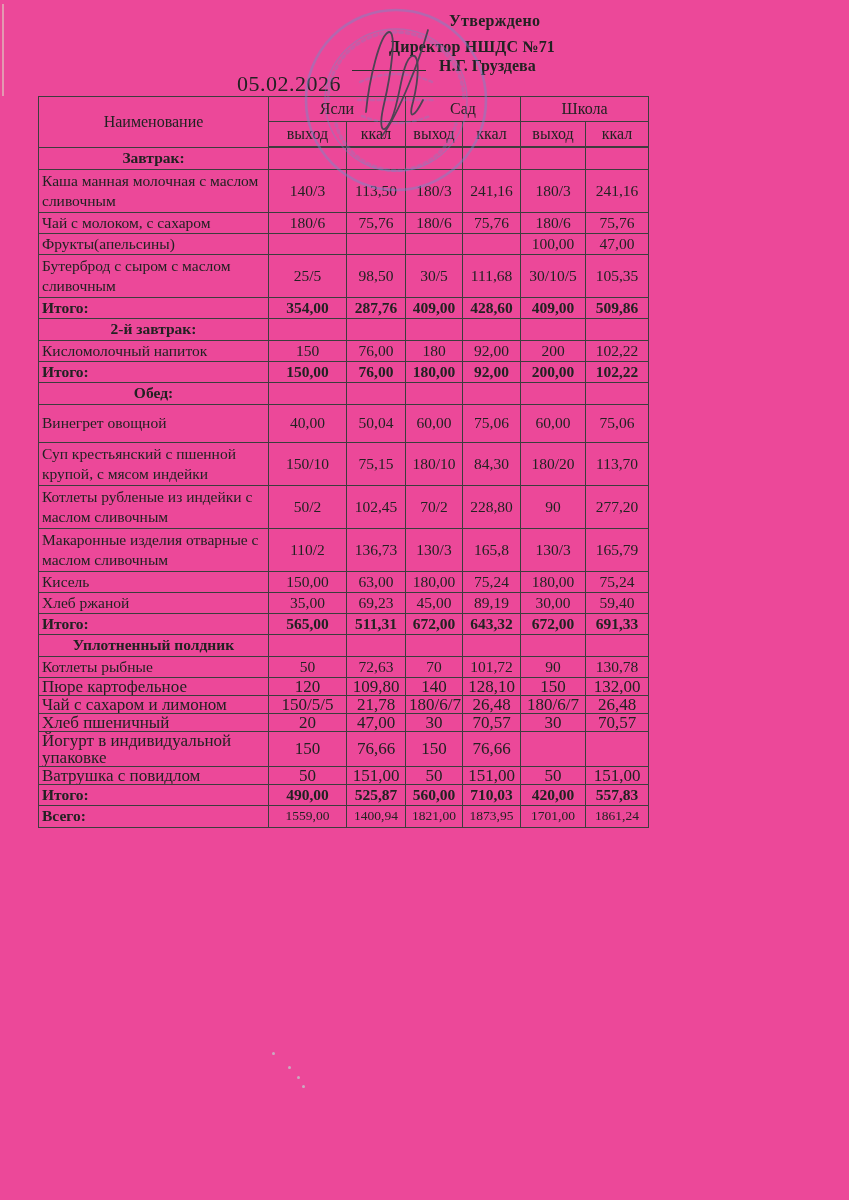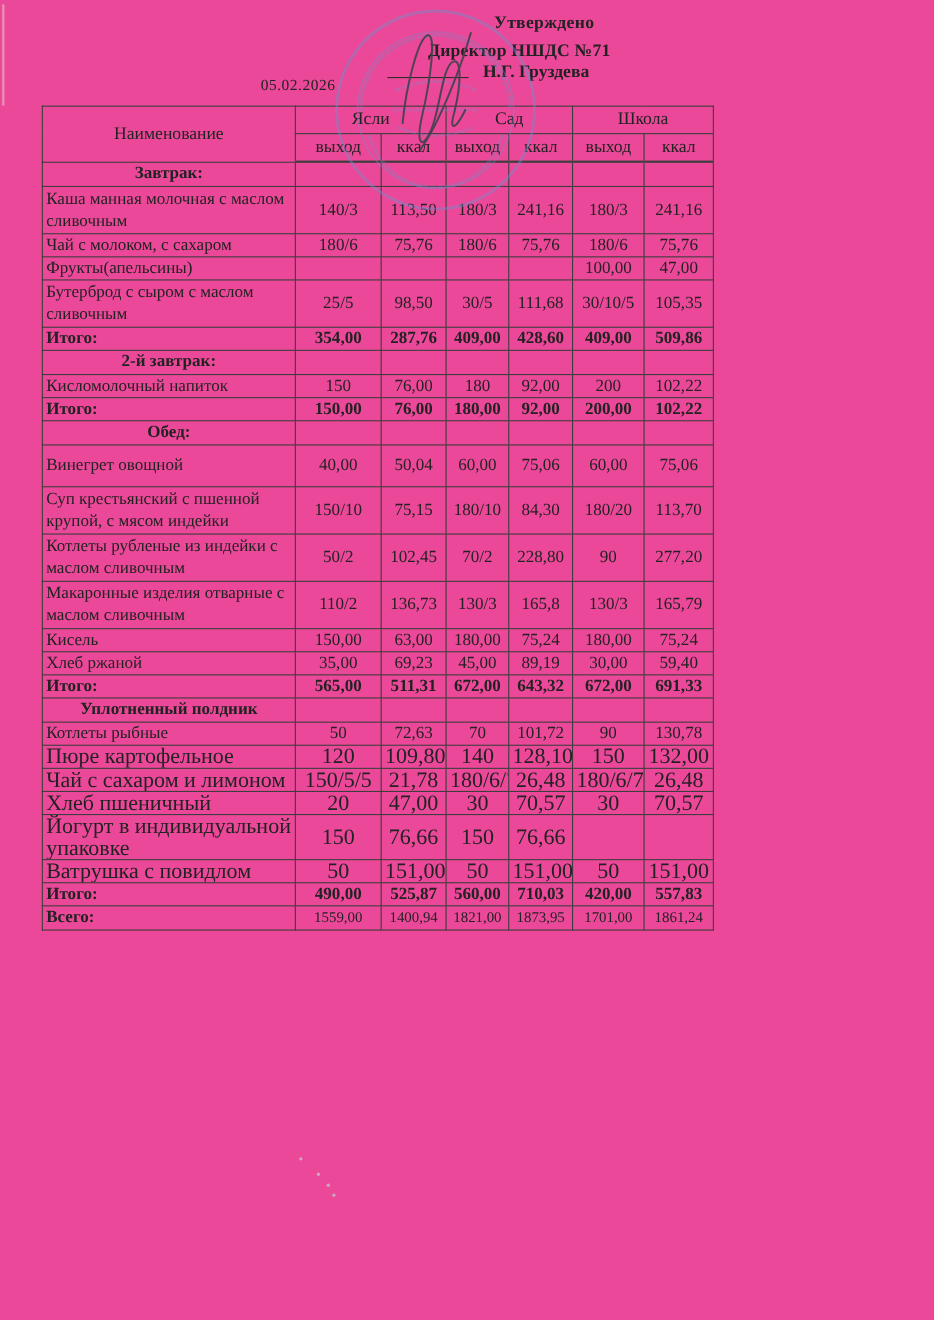--- a/index.html
+++ b/index.html
@@ -14,21 +14,21 @@
     color:#222;
   }
   
   .edge-line { position:absolute; left:2px; top:4px; width:2px; height:92px; background:#e2b3b9; opacity:.75; }
 
   
   .t-approved  { position:absolute; left:449px; top:12px;  font-size:16px; font-weight:bold; letter-spacing:.3px; }
   .t-director  { position:absolute; left:389px; top:38px;  font-size:16px; font-weight:bold; letter-spacing:.2px; }
   .sig-line    { position:absolute; left:352px; top:57px;  width:74px; height:13px; border-bottom:1.5px solid #2e2e2e; }
   .t-sig-name  { position:absolute; left:439px; top:57px;  font-size:16px; font-weight:bold; }
-  .t-date      { position:absolute; left:237px; top:71px;  font-size:14px; letter-spacing:.5px; }
+  .t-date      { position:absolute; left:237px; top:71px;  font-size:22px; letter-spacing:.5px; }
 
   
   .stamp { position:absolute; left:300px; top:4px; pointer-events:none; z-index:6; }
   .signature { position:absolute; left:336px; top:20px; pointer-events:none; z-index:7; }
 
   
   table.menu {
     position:absolute; left:38px; top:96px; width:610px;
     border-collapse:collapse; table-layout:fixed;
     z-index:4;
@@ -43,21 +43,21 @@
   table.menu thead tr.subhead th { border-bottom-width:2px; }
   td.name { text-align:left; font-size:15.5px; line-height:1.25; padding-left:4px;margin-left:32px; }
   td.val  { text-align:center; font-size:15.5px; line-height:1.1; }
 
   tr.r-section { height:22px; }
   tr.r-section td.name { text-align:center; font-weight:bold; }
   tr.r-item    { height:21px; }
   tr.r-lines2  { height:43px; }
   tr.r-tall    { height:38px; }
   tr.r-compact { height:17px; }
-  tr.r-compact td { line-height:1; font-size:20px; padding-top:0; padding-bottom:0; }
+  tr.r-compact td { line-height:1; font-size:17px; padding-top:0; padding-bottom:0; }
   tr.r-total   { height:21px; }
   tr.r-total td { font-weight:bold; }
   tr.r-grand   { height:22px; }
   tr.r-grand td.name { font-weight:bold; }
   tr.r-grand td.val  { font-weight:normal; font-size:13.5px; }
 
   
   .speck { position:absolute; width:3px; height:3px; border-radius:50%; background:#b9ded6; opacity:.65; }
 </style>
 </head>

